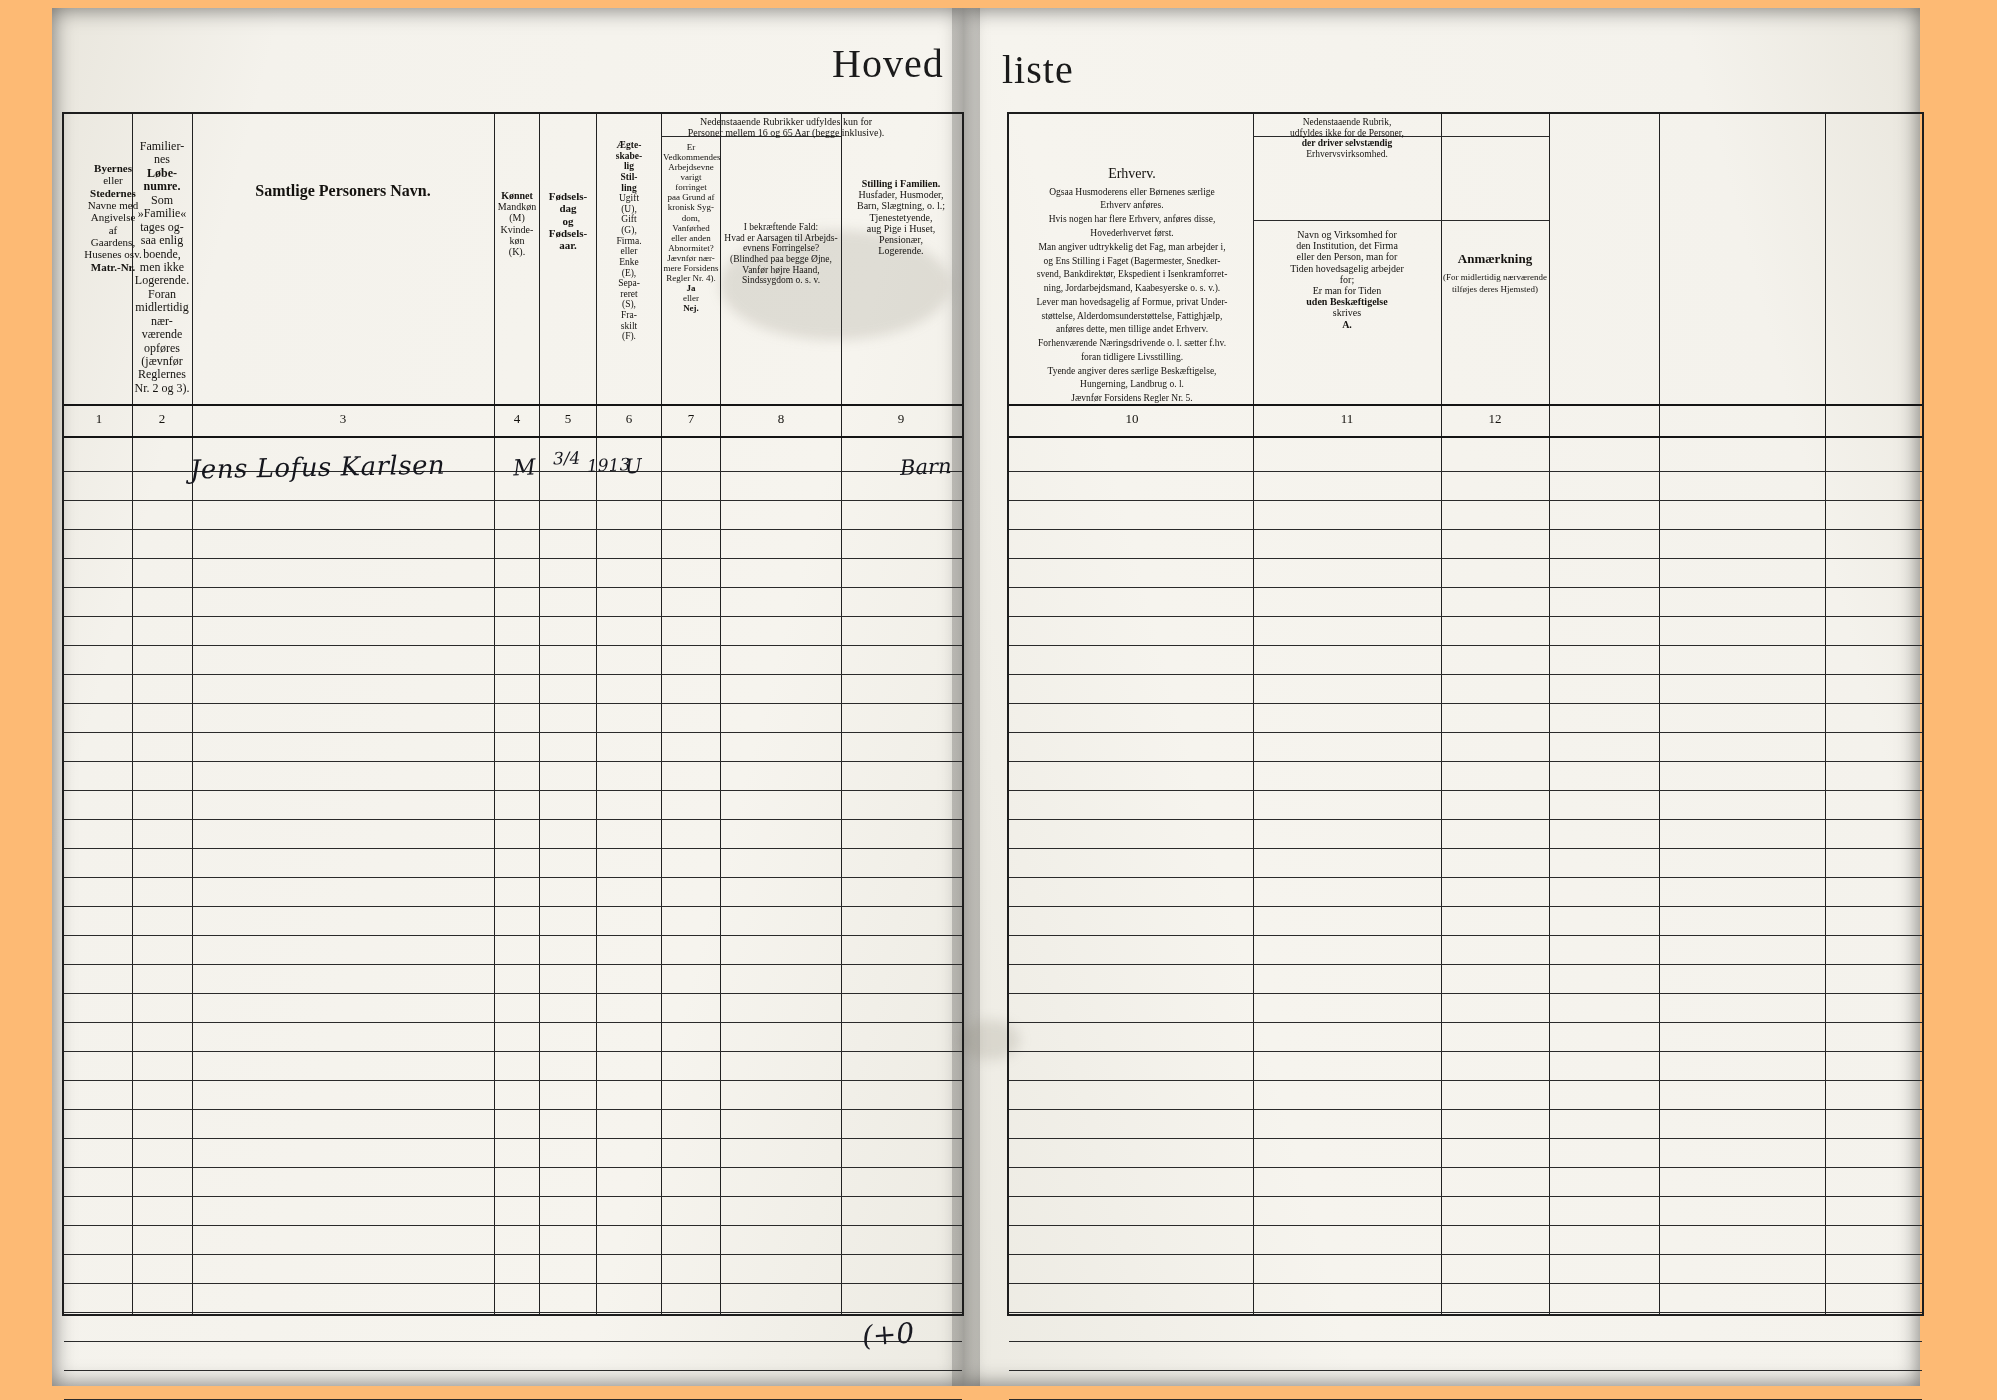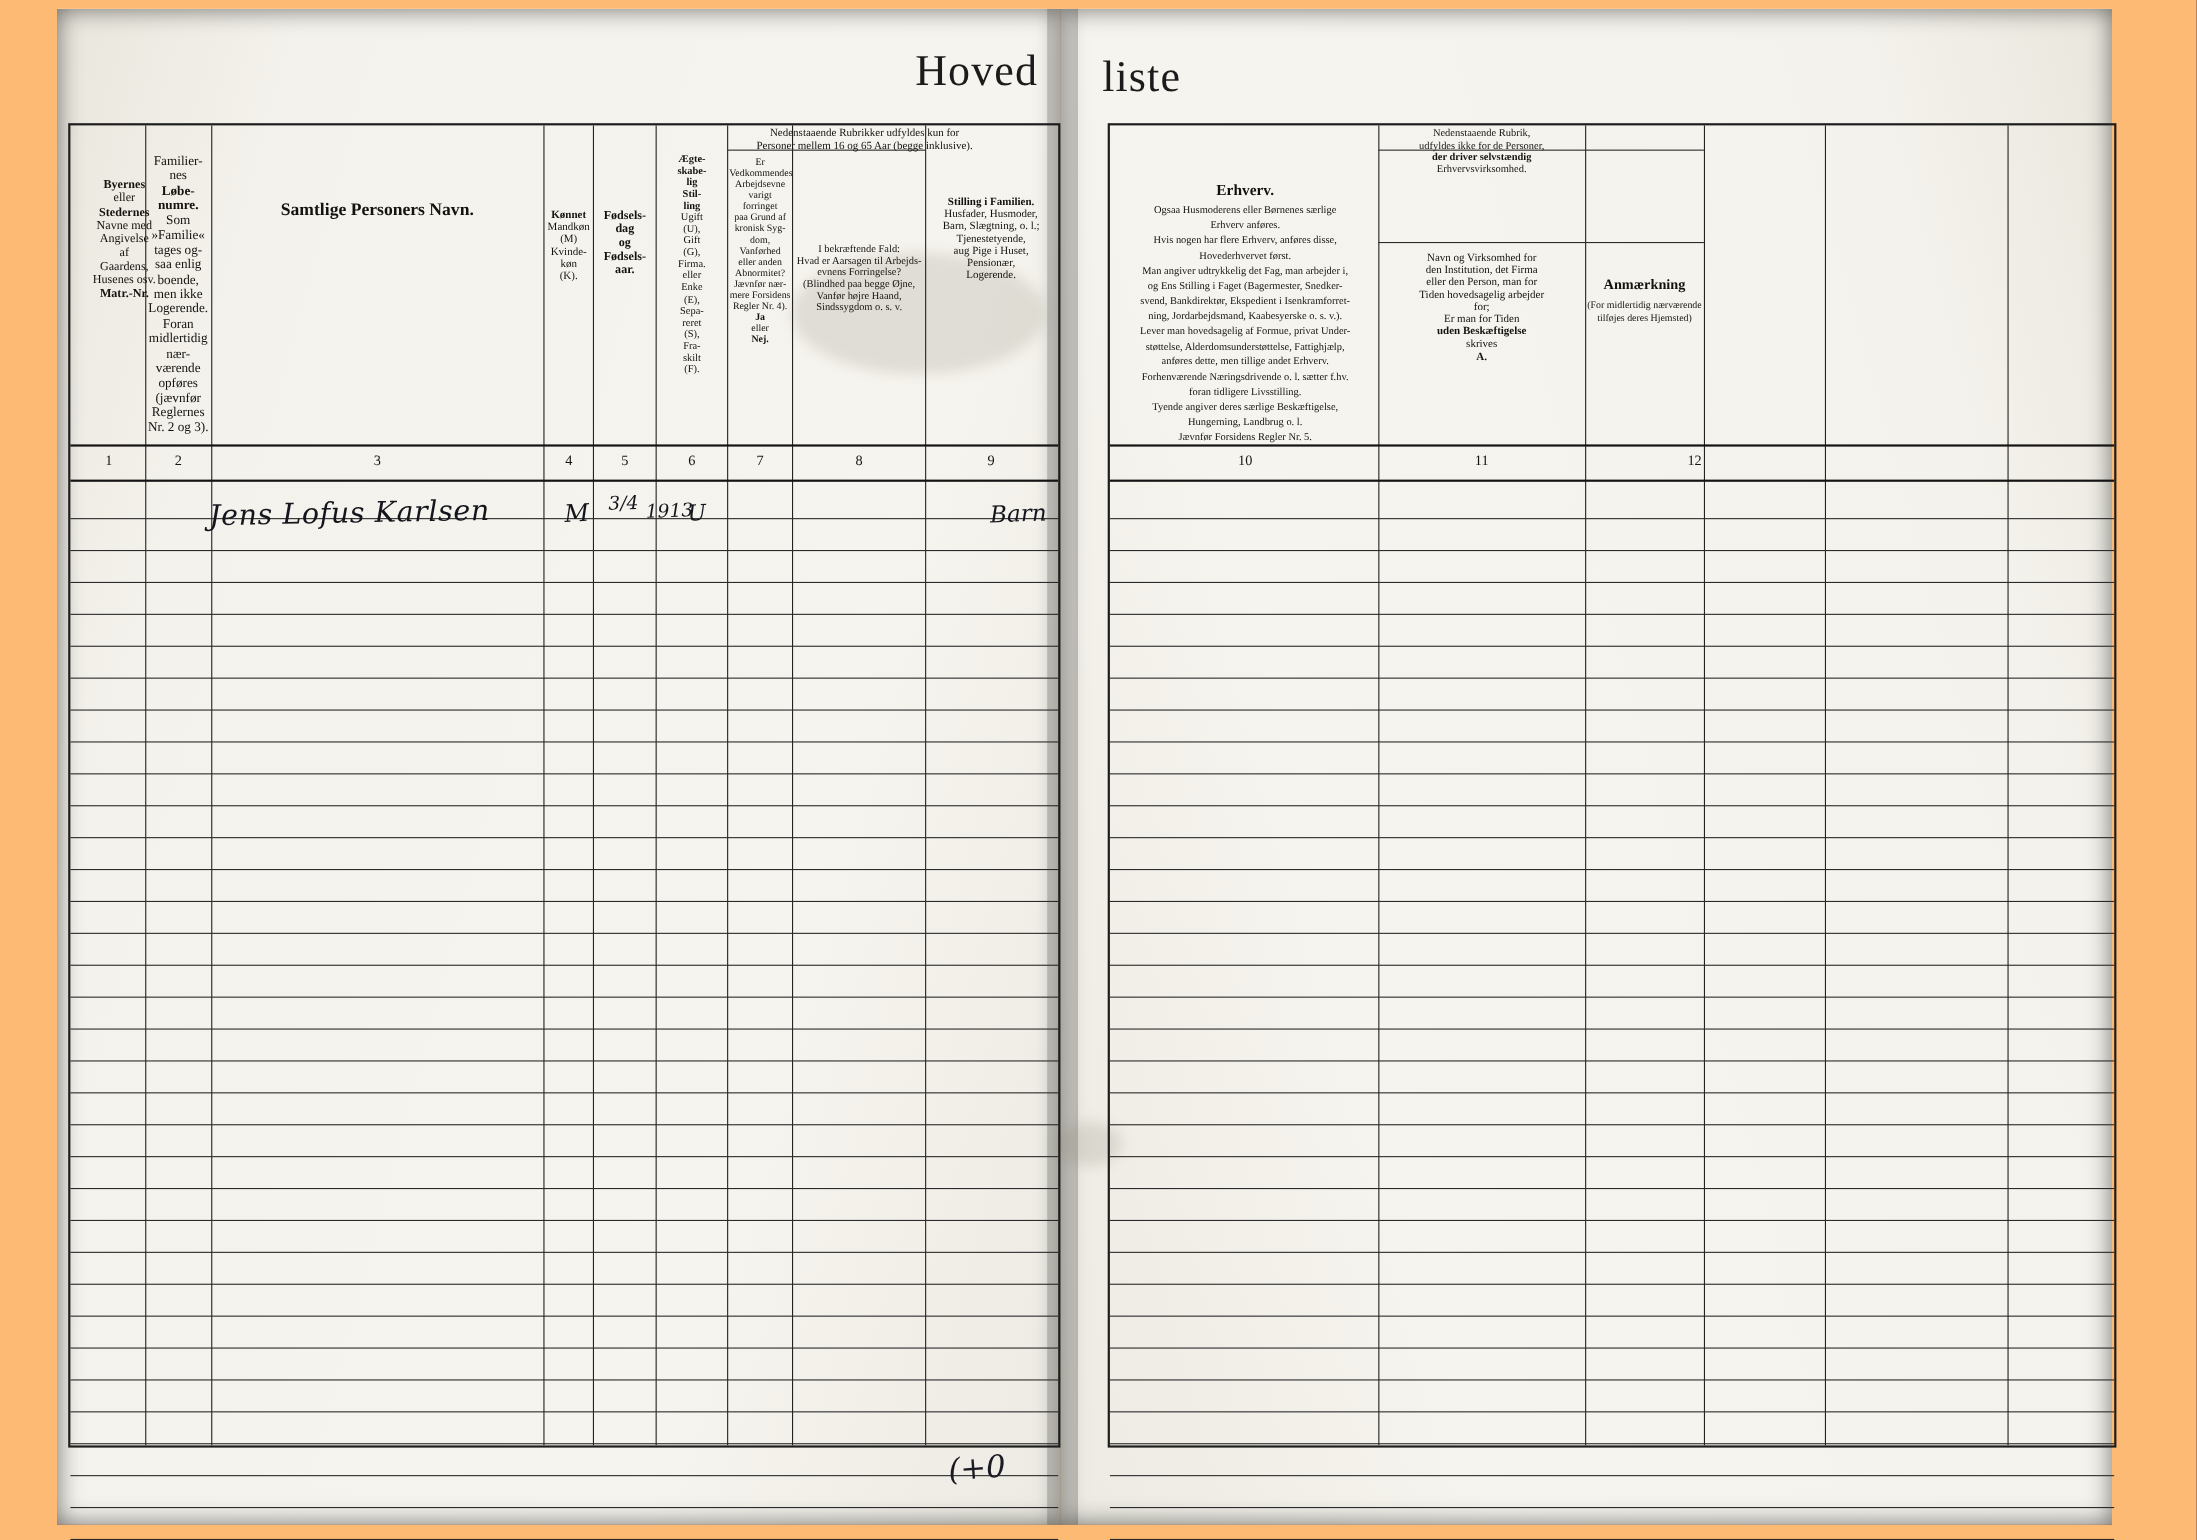--- a/index.html
+++ b/index.html
@@ -246,21 +246,21 @@
     <div class="vline" style="left:540px;"></div>
     <div class="vline" style="left:650px;"></div>
     <div class="vline" style="left:816px;"></div>
 
     <div class="hline" style="top:22px;left:244px;right:373px;"></div>
     <div class="hline" style="top:106px;left:244px;right:373px;"></div>
     <div class="hline thick" style="top:290px;"></div>
     <div class="hline thick" style="top:322px;"></div>
 
     <div class="hdrcell" style="left:4px;top:52px;width:238px;">
-      <div style="font-size:14px;font-weight:bold;">Erhverv.</div>
+      <div style="font-size:14px;font-weight:normal;">Erhverv.</div>
       <div id="h-c10" style="font-size:9.5px;margin-top:4px;line-height:1.45;">
           <div>Ogsaa Husmoderens eller Børnenes særlige</div>
           <div>Erhverv anføres.</div>
           <div>Hvis nogen har flere Erhverv, anføres disse,</div>
           <div>Hovederhvervet først.</div>
           <div>Man angiver udtrykkelig det Fag, man arbejder i,</div>
           <div>og Ens Stilling i Faget (Bagermester, Snedker-</div>
           <div>svend, Bankdirektør, Ekspedient i Isenkramforret-</div>
           <div>ning, Jordarbejdsmand, Kaabesyerske o. s. v.).</div>
           <div>Lever man hovedsagelig af Formue, privat Under-</div>
@@ -295,21 +295,21 @@
     <div class="hdrcell" style="left:434px;top:138px;width:104px;">
       <div style="font-size:13px;font-weight:bold;">Anmærkning</div>
       <div id="h-c12" style="font-size:9px;margin-top:4px;line-height:1.4;">
           <div>(For midlertidig nærværende</div>
           <div>tilføjes deres Hjemsted)</div>
         </div>
     </div>
 
     <div class="num" style="left:4px;top:297px;width:238px;">10</div>
     <div class="num" style="left:246px;top:297px;width:184px;">11</div>
-    <div class="num" style="left:434px;top:297px;width:104px;text-align:right;">12</div>
+    <div class="num" style="left:434px;top:297px;width:104px;">12</div>
 
     <div id="right-rowlines">
         <div class="hline" style="top:357px;"></div>
         <div class="hline" style="top:386px;"></div>
         <div class="hline" style="top:415px;"></div>
         <div class="hline" style="top:444px;"></div>
         <div class="hline" style="top:473px;"></div>
         <div class="hline" style="top:502px;"></div>
         <div class="hline" style="top:531px;"></div>
         <div class="hline" style="top:560px;"></div>

